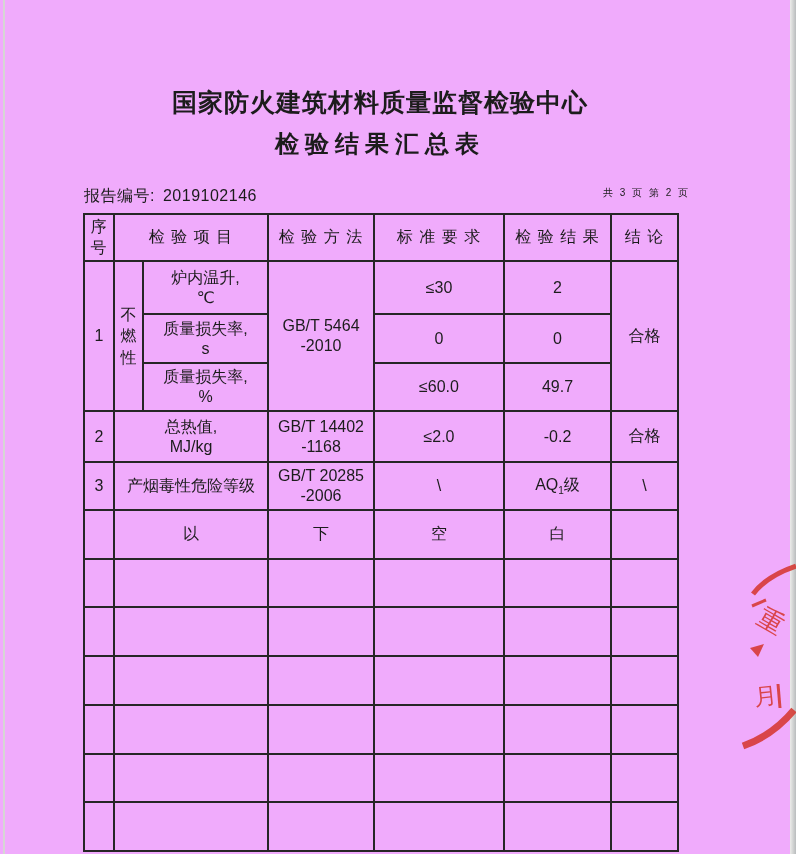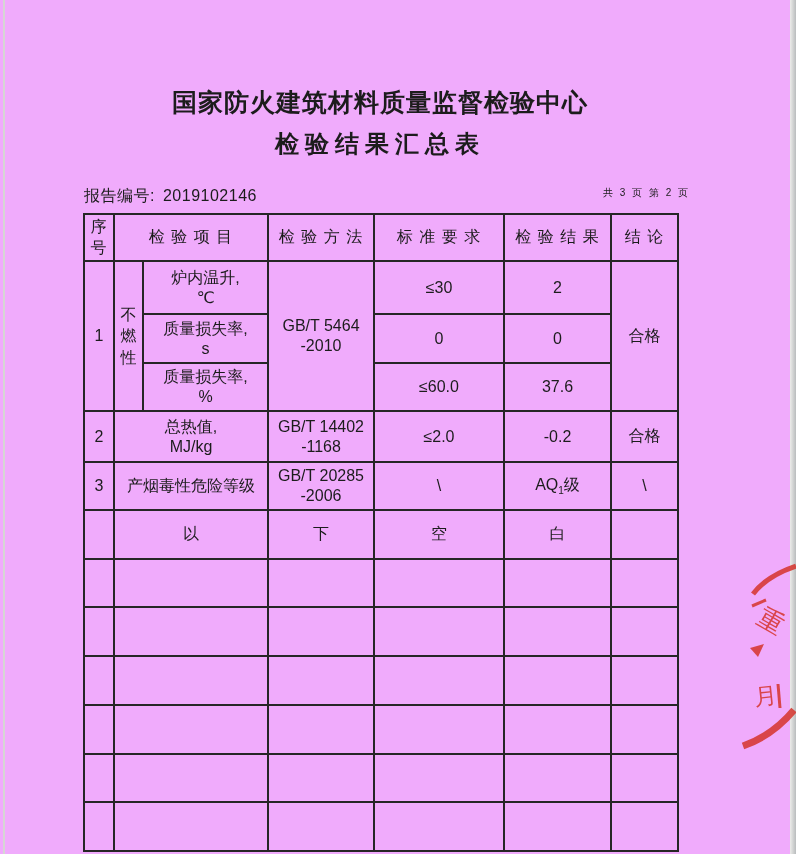--- a/index.html
+++ b/index.html
@@ -106,21 +106,21 @@
     <tr class="rh49">
       <td class="pre">质量损失率,
 s</td>
       <td>0</td>
       <td>0</td>
     </tr>
     <tr class="rh48">
       <td class="pre">质量损失率,
 %</td>
       <td>≤60.0</td>
-      <td>37.6</td>
+      <td>49.7</td>
     </tr>
 
     <tr class="rh51">
       <td class="num">2</td>
       <td colspan="2" class="pre">总热值,
 MJ/kg</td>
       <td class="pre">GB/T 14402
 -1168</td>
       <td>≤2.0</td>
       <td>-0.2</td>

